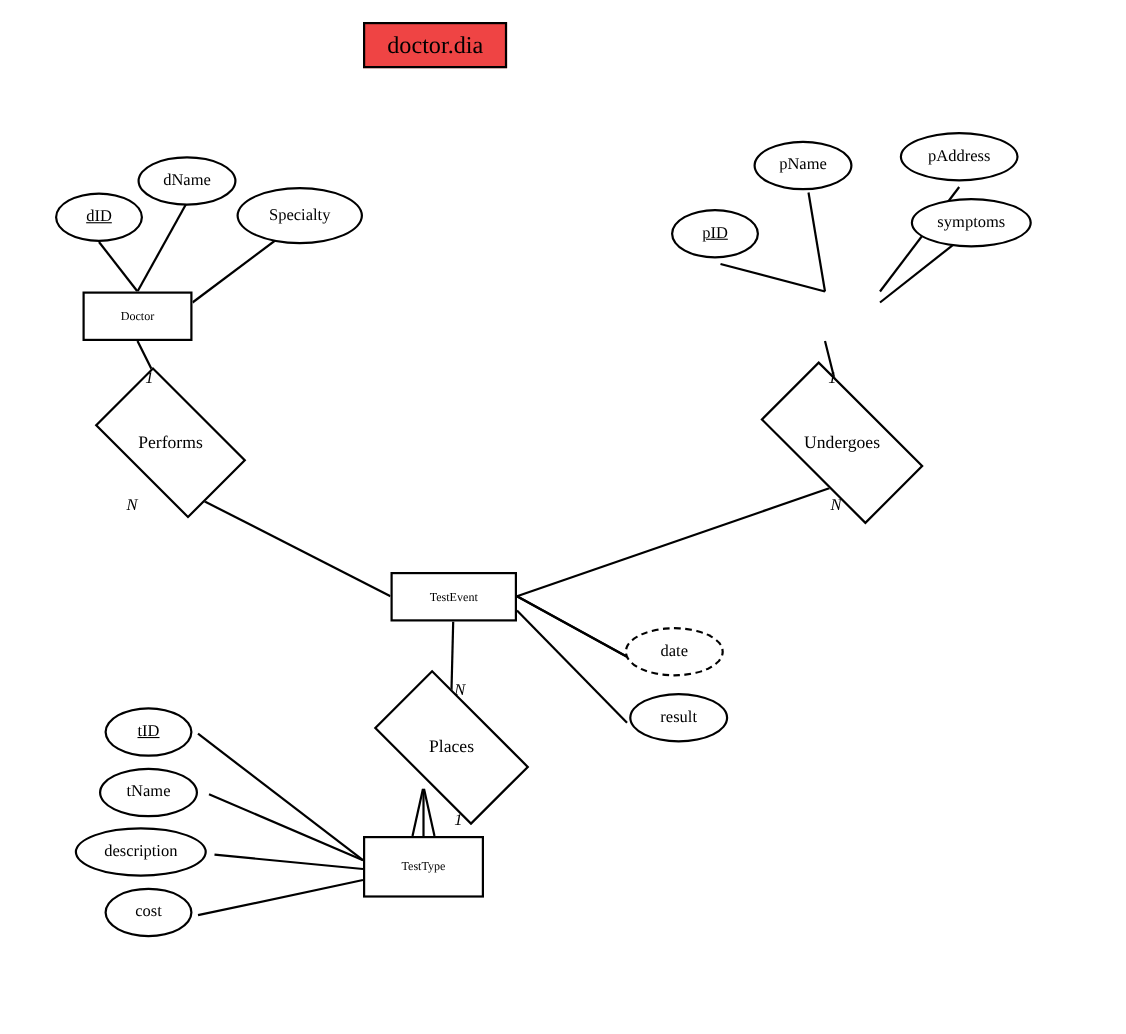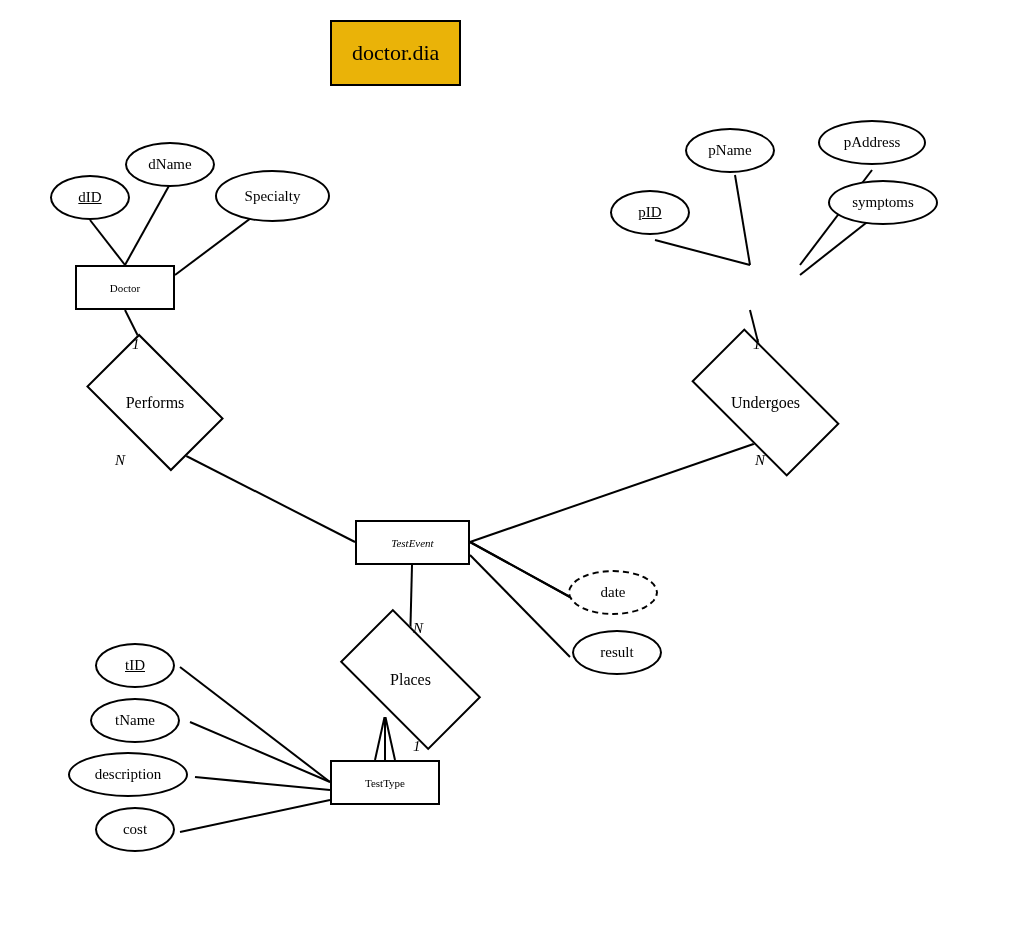--- a/index.html
+++ b/index.html
@@ -14,23 +14,23 @@
     }
     .diagram-container {
       position: relative;
       width: 1024px;
       height: 940px;
     }
     
     .title-box {
       position: absolute;
       border: 2px solid #000;
-      padding: 18px 20px;
+      padding: 6px 20px;
       font-size: 22px;
-      background: #eab308;
+      background: #ef4444;
     }
     
     .entity {
       position: absolute;
       border: 2px solid #000;
       background: #fff;
       display: flex;
       align-items: center;
       justify-content: center;
       font-size: 11px;
@@ -147,25 +147,25 @@
     <line x1="470" y1="542" x2="570" y2="597" stroke="#000" stroke-width="2"></line>
   </svg>
 
   <div class="title-box" style="left: 330px; top: 20px;">doctor.dia</div>
 
   <div class="entity" style="left:75px; top:265px; width:100px; height:45px;">
     <span>Doctor</span>
   </div>
 
 
-  <div class="entity" style="left:355px; top:520px; width:115px; height:45px;font-style:italic;">
+  <div class="entity" style="left:355px; top:520px; width:115px; height:45px;">
     <span>TestEvent</span>
   </div>
 
-  <div class="entity" style="left:330px; top:760px; width:110px; height:45px;">
+  <div class="entity" style="left:330px; top:760px; width:110px; height:56px;">
     <span>TestType</span>
   </div>
 
   <div class="attr key-attr" style="left:50px; top:175px; width:80px; height:45px;">
     <span>dID</span>
   </div>
 
   <div class="attr" style="left:125px; top:142px; width:90px; height:45px;justify-content:center;">
     <span>dName</span>
   </div>

